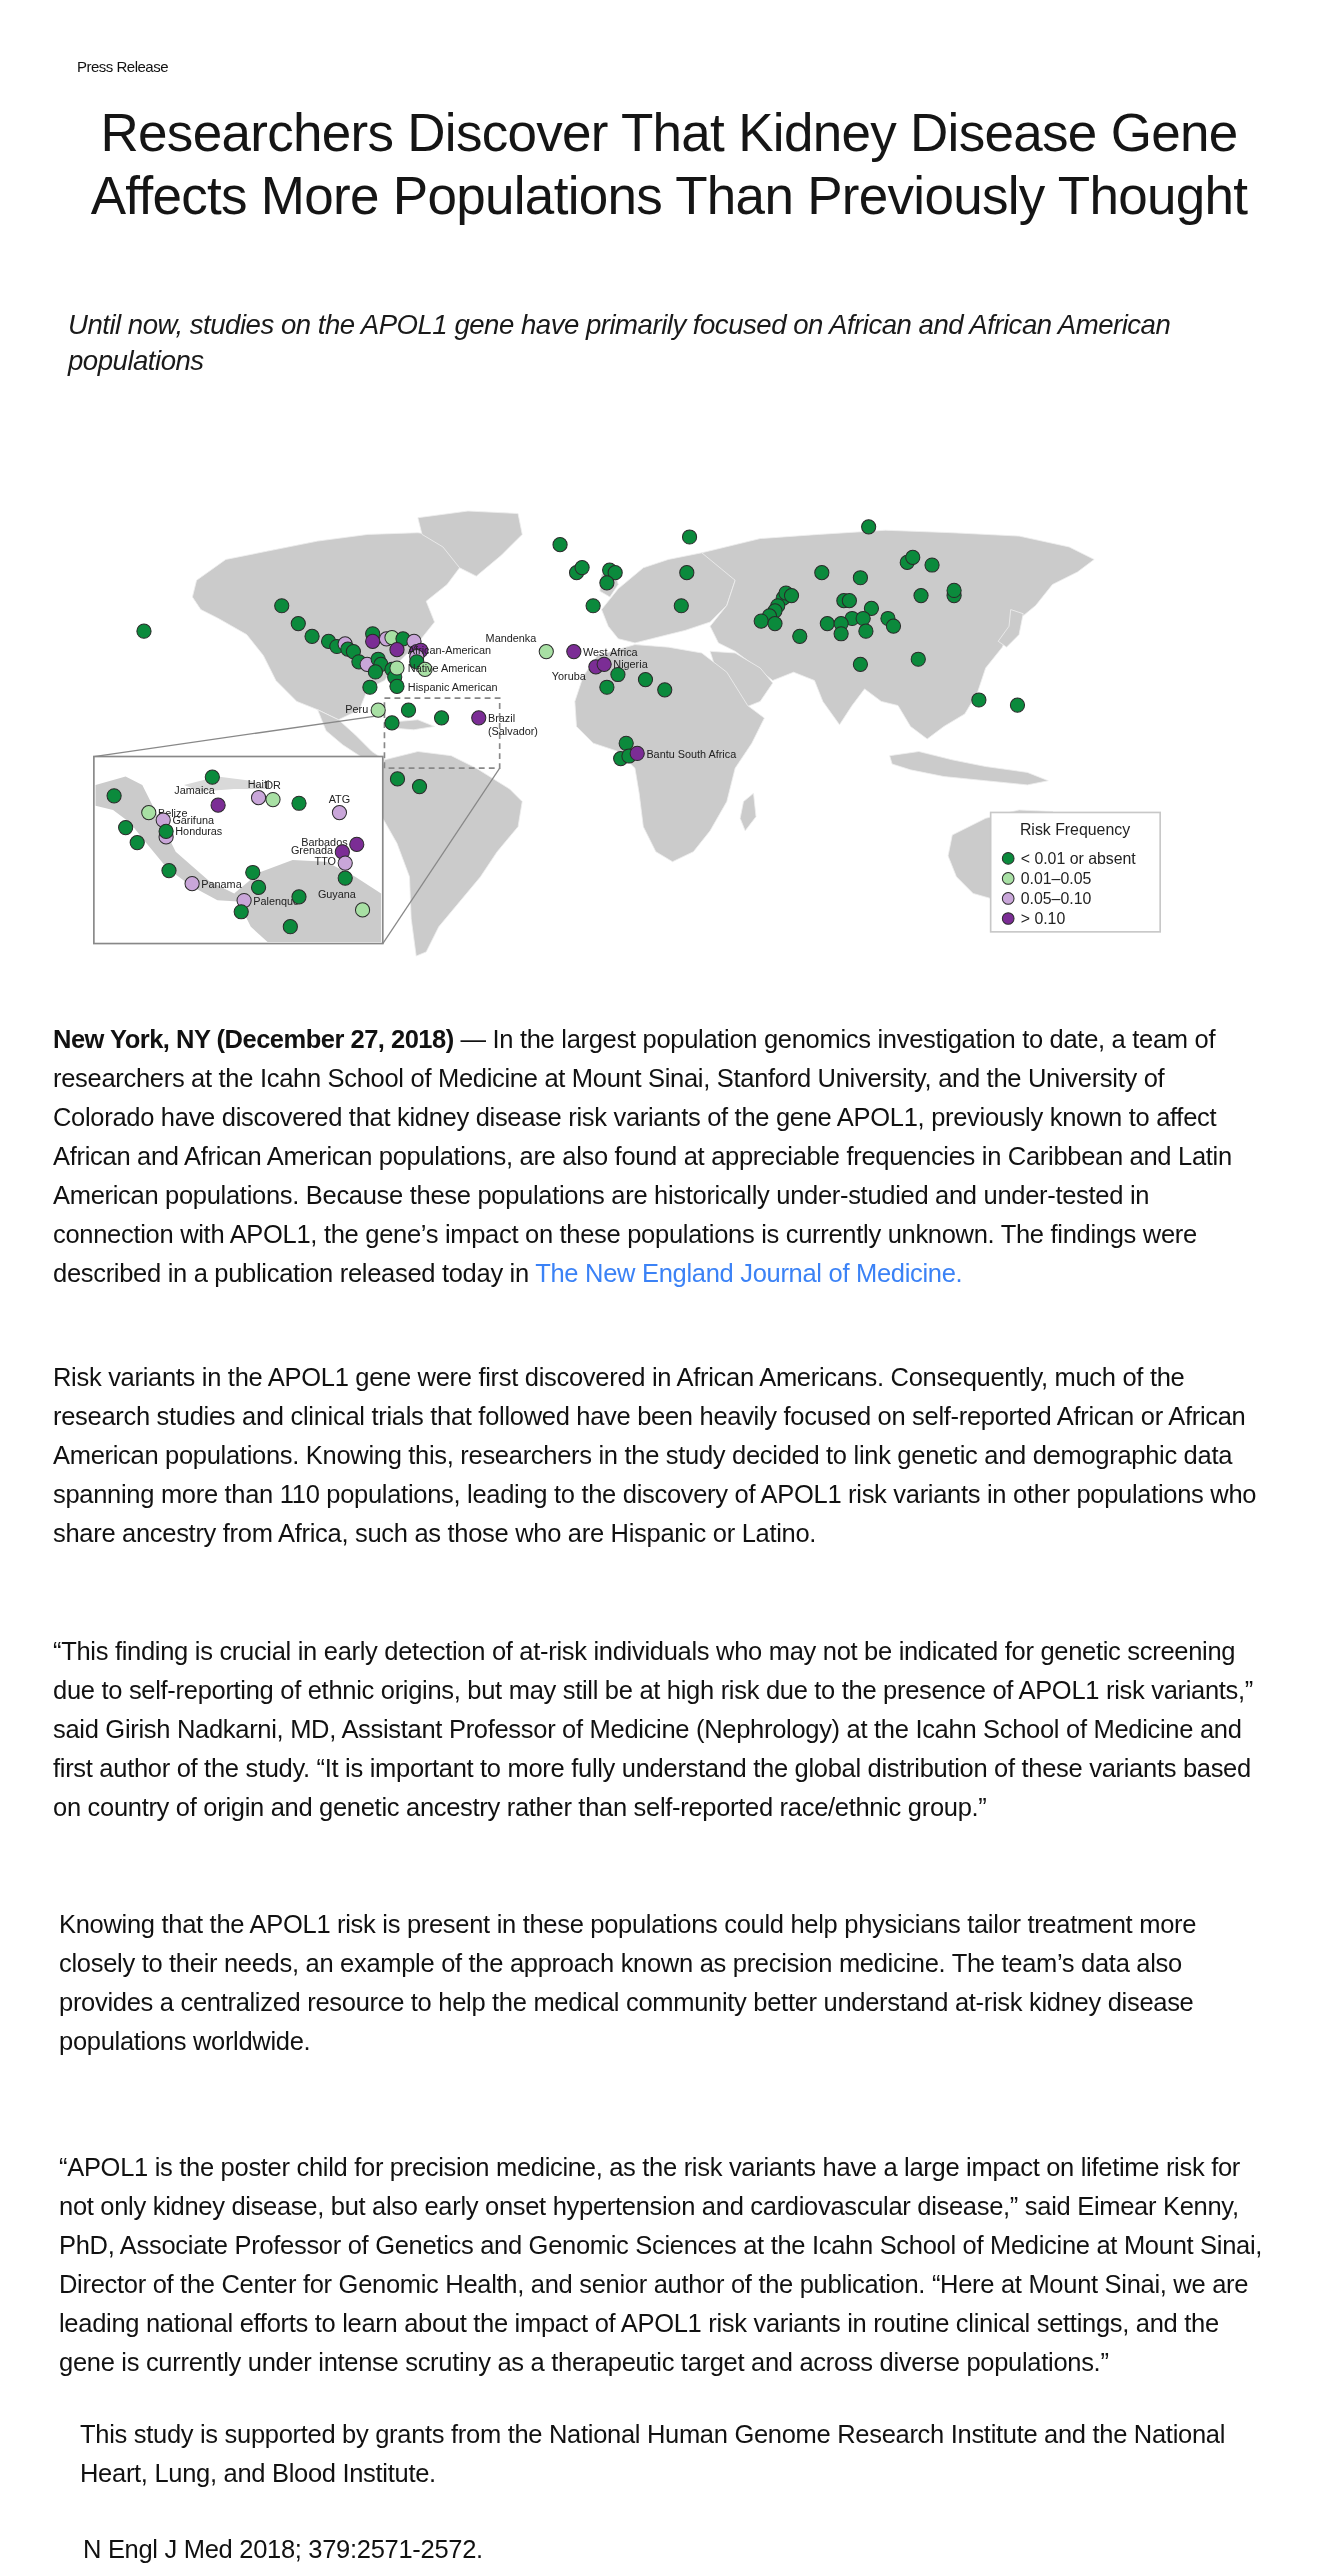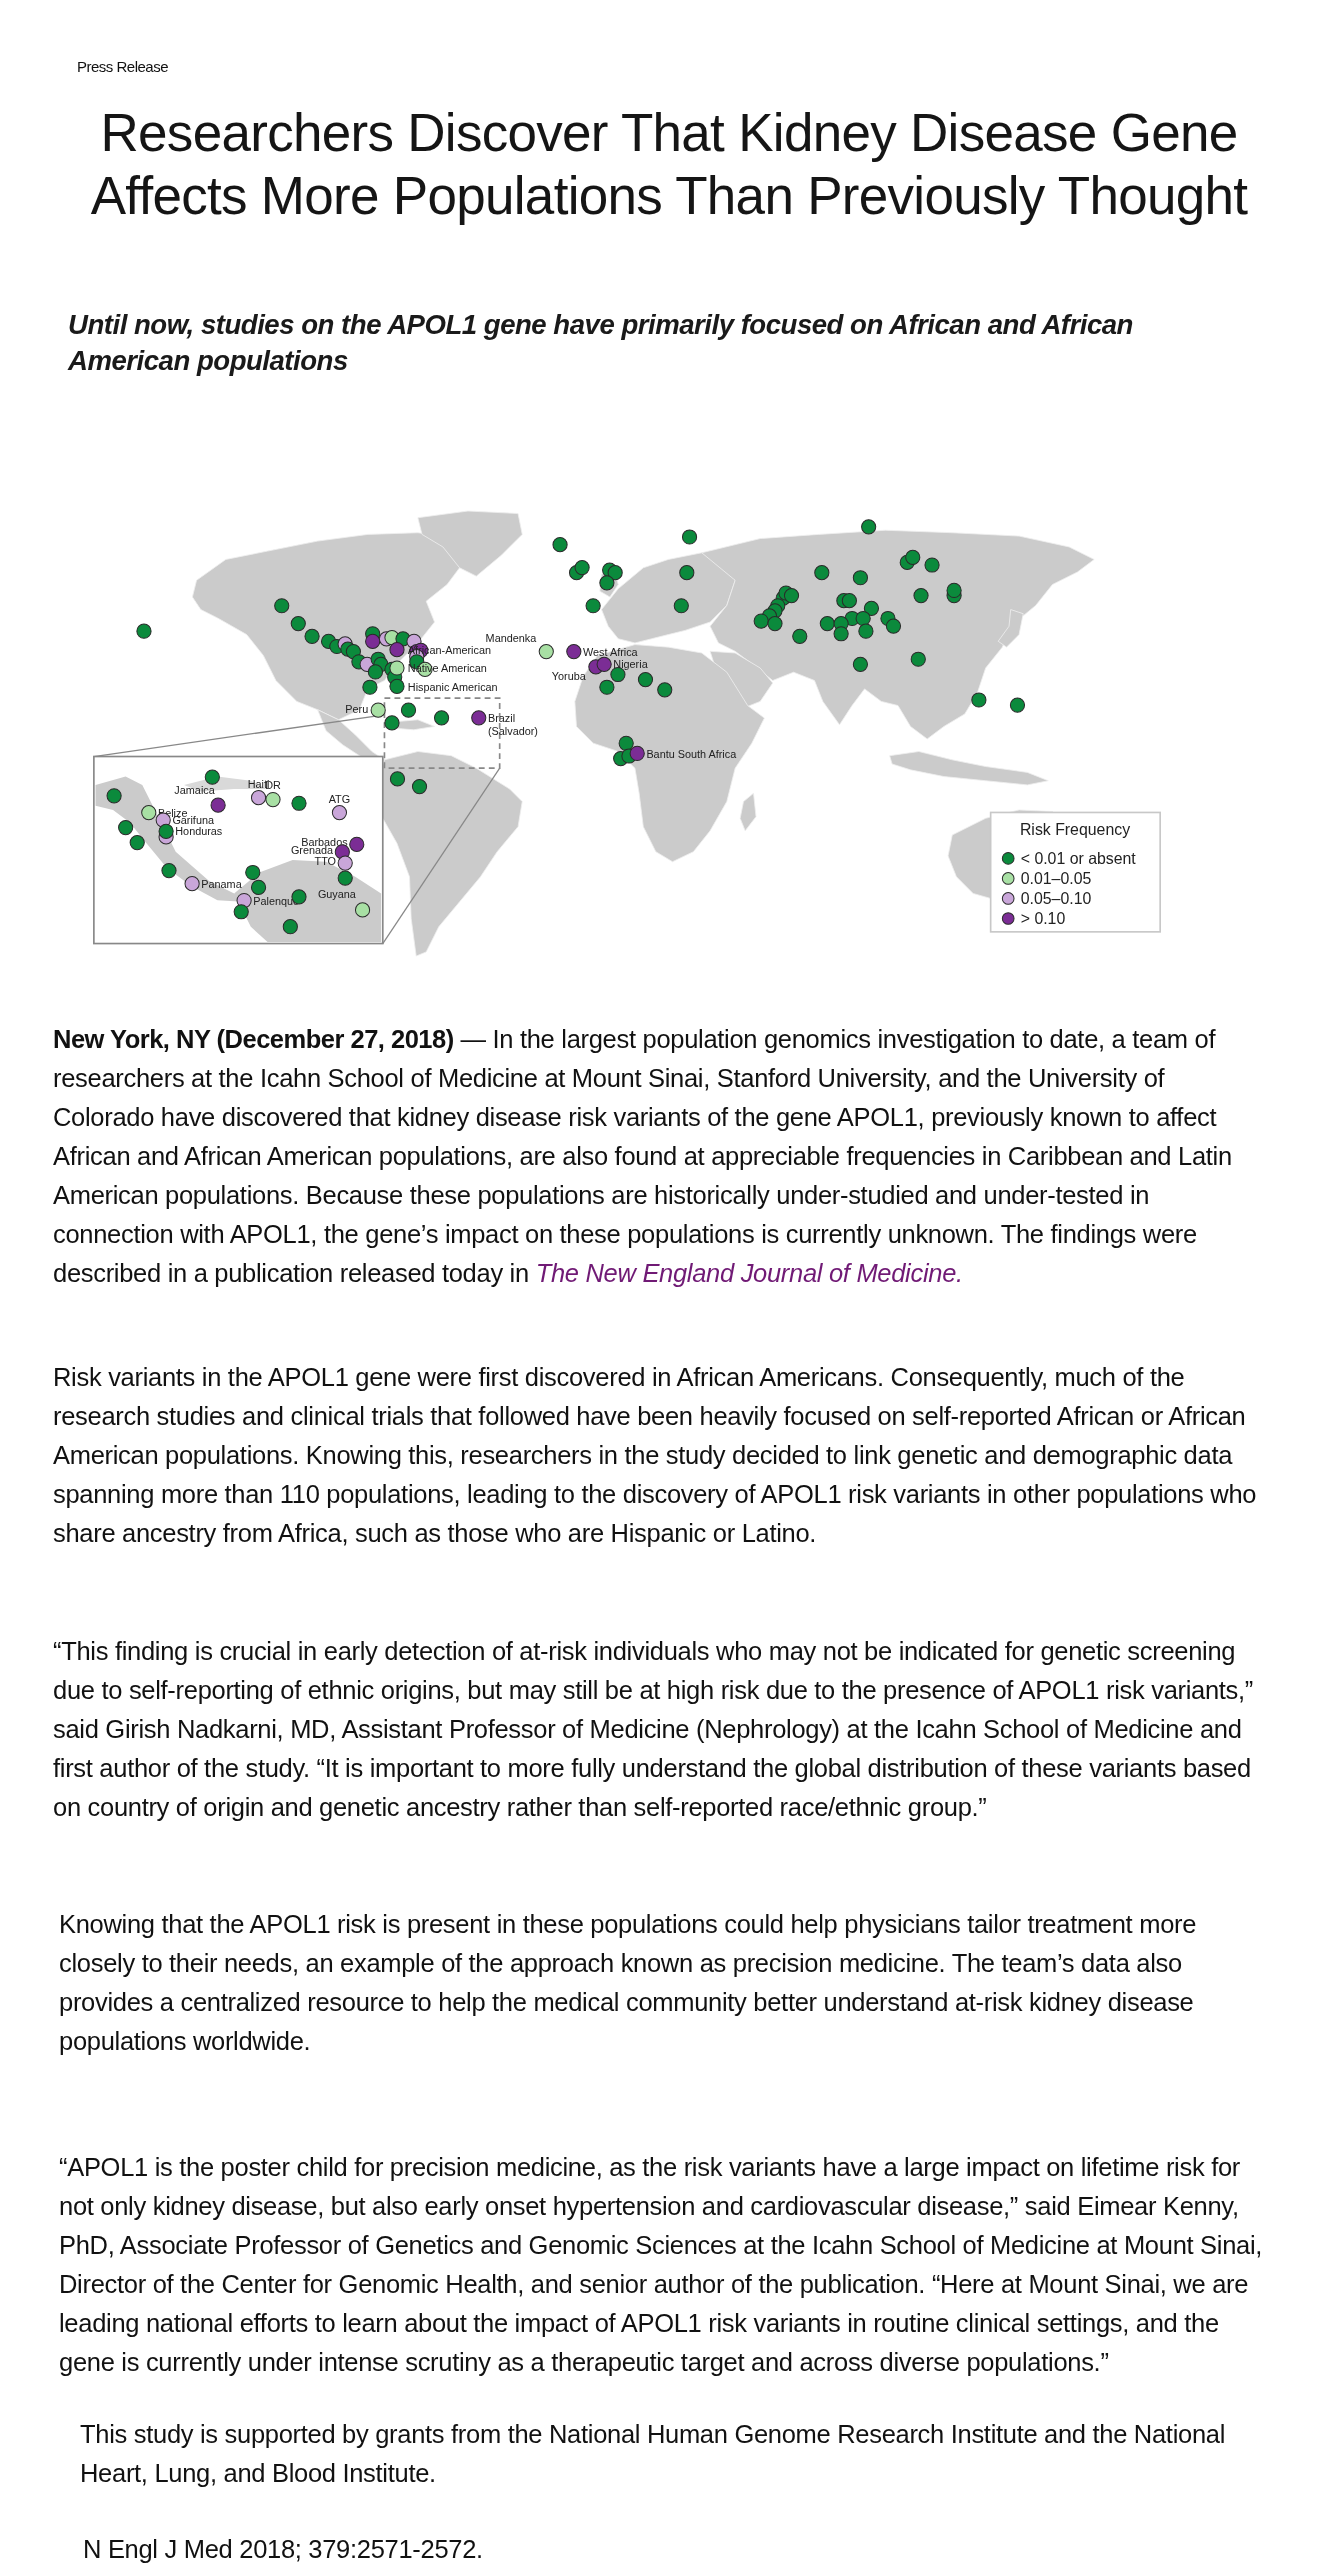--- a/index.html
+++ b/index.html
@@ -3,33 +3,33 @@
 <meta charset="utf-8">
 <style>
   html, body { margin: 0; padding: 0; background: #ffffff; }
   body { width: 1326px; height: 2576px; position: relative; overflow: hidden;
          font-family: "Liberation Sans", "DejaVu Sans", sans-serif; color: #111111; }
   .eyebrow { position: absolute; left: 69px; top: 50px; font-size: 15px; font-weight: normal;
              letter-spacing: -0.5px; margin: 8px; }
   .title { position: absolute; left: 68px; top: 97px; width: 1194px; margin: 4px;
            font-size: 53px; line-height: 63px; font-weight: normal; letter-spacing: -0.7px; color: #151515; text-align: center; }
   .subtitle { position: absolute; left: 68px; top: 307px; width: 1169px; margin: 0;
-              font-size: 27.6px; line-height: 36px; font-style: italic; font-weight: bold; letter-spacing: -0.5px; color: #1a1a1a; }
+              font-size: 27.6px; line-height: 36px; font-style: italic; font-weight: normal; letter-spacing: -0.5px; color: #1a1a1a; }
   .figure { position: absolute; left: 67px; top: 501px; width: 1186px; height: 501px; margin: 0; }
   .figure svg { width: 1186px; height: 501px; display: block; }
   .body-text { position: absolute; font-size: 25.5px; line-height: 39px; letter-spacing: -0.3px; margin: 0; color: #111; }
   .p1 { left: 53px; top: 1020px; width: 1219px; }
   .p2 { left: 53px; top: 1358px; width: 1219px; }
   .p3 { left: 53px; top: 1632px; width: 1219px; }
   .p4 { left: 59px; top: 1905px; width: 1219px; }
   .p5 { left: 59px; top: 2101px; width: 1219px; margin-top: 47px; }
   .p6 { left: 59px; top: 2415px; width: 1219px; margin-left: 21px; }
   .p7 { left: 59px; top: 2530px; width: 1219px; margin-left: 24px; }
   .dateline { font-weight: bold; letter-spacing: -0.5px; }
-  .journal-link { color: #701a75; font-style: italic; text-decoration: none; }
+  .journal-link { color: #3b82f6; text-decoration: none; }
   .map-label { font-family: "Liberation Sans", sans-serif; font-size: 13px; fill: #222; }
   .legend-title { font-family: "Liberation Sans", sans-serif; font-size: 19px; fill: #222; }
   .legend-text { font-family: "Liberation Sans", sans-serif; font-size: 19px; fill: #222; }
 </style>
 </head>
 <body>
 
 <div class="eyebrow">Press Release</div>
 <h1 class="title">Researchers Discover That Kidney Disease Gene Affects More Populations Than Previously Thought</h1>
 <h2 class="subtitle">Until now, studies on the APOL1 gene have primarily focused on African and African American populations</h2>

